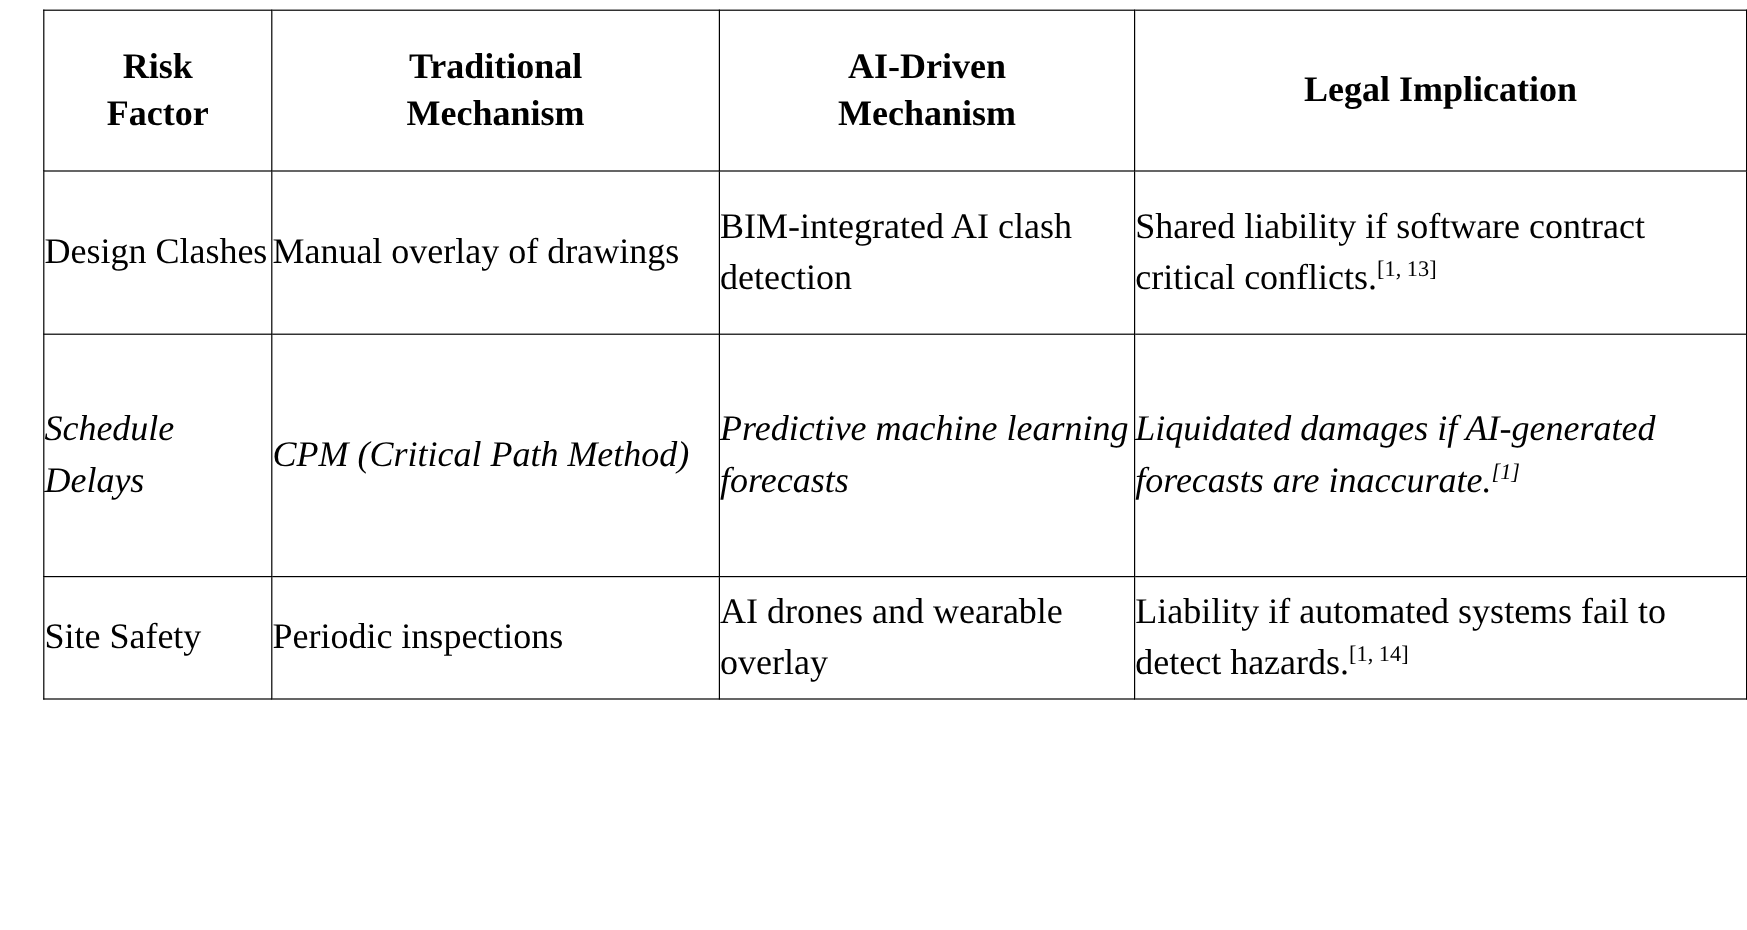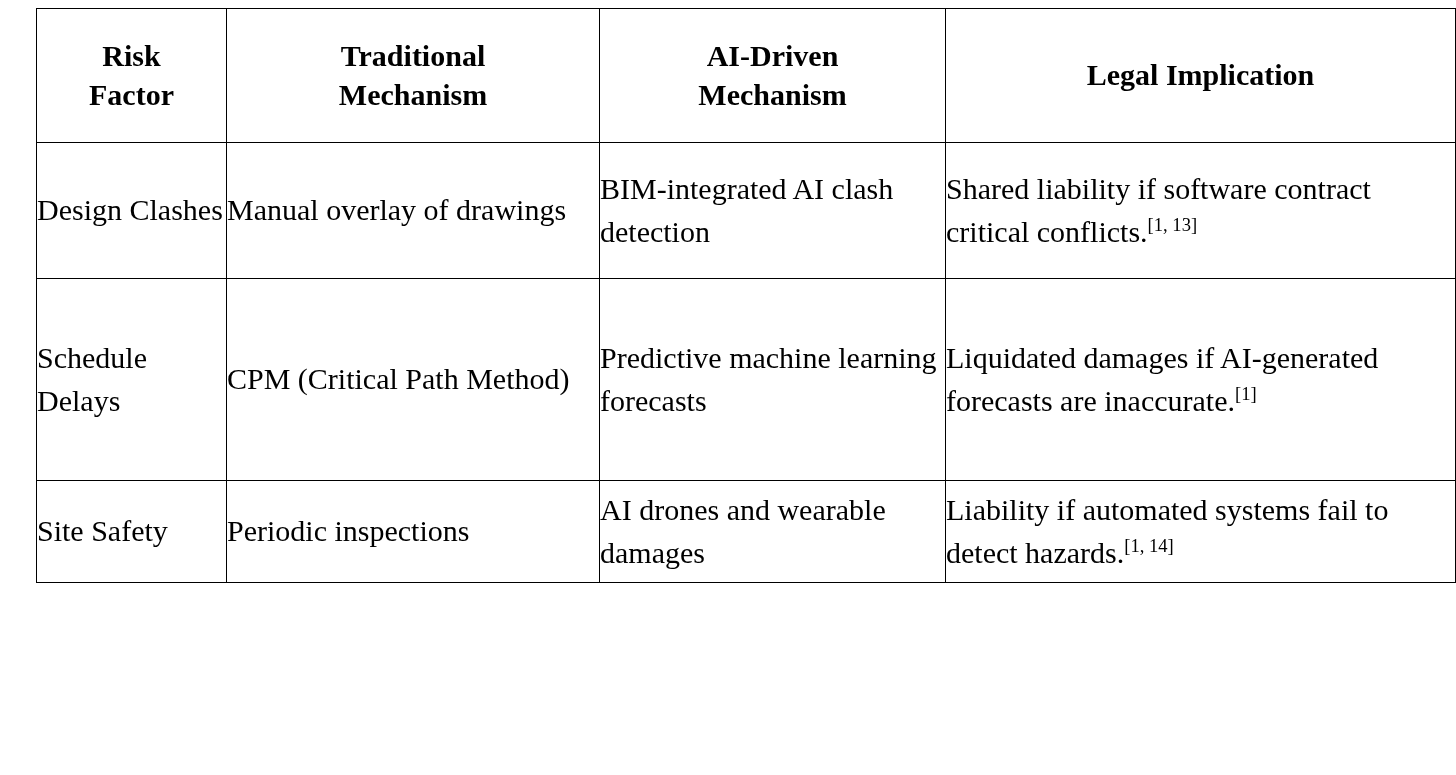--- a/index.html
+++ b/index.html
@@ -73,21 +73,21 @@
     display: inline;
   }
   td.body-cell .cite {
     font-size: 0.62em;
     vertical-align: super;
     line-height: 0;
     white-space: nowrap;
   }
 
   tr.row-design   { height: 136px; }
-  tr.row-schedule { height: 202px; }
+  tr.row-schedule { height: 202px; font-style: italic; }
   tr.row-safety   { height: 102px; }
   tr.row-cost     { height: 138px; }
 
   .col-first  { padding-left: 8px; }
 </style>
 </head>
 <body>
 
 <div class="sheet">
 
@@ -152,21 +152,21 @@
       </tr>
 
       <tr class="row-safety">
         <td class="body-cell col-first">
           <span class="cell-text">Site Safety</span>
         </td>
         <td class="body-cell">
           <span class="cell-text">Periodic inspections</span>
         </td>
         <td class="body-cell">
-          <span class="cell-text">AI drones and wearable damages</span>
+          <span class="cell-text">AI drones and wearable overlay</span>
         </td>
         <td class="body-cell">
           <span class="cell-text">Liability if automated systems fail to detect hazards.</span><span class="cite">[1, 14]</span>
         </td>
       </tr>
 
 
     </tbody>
   </table>
 

